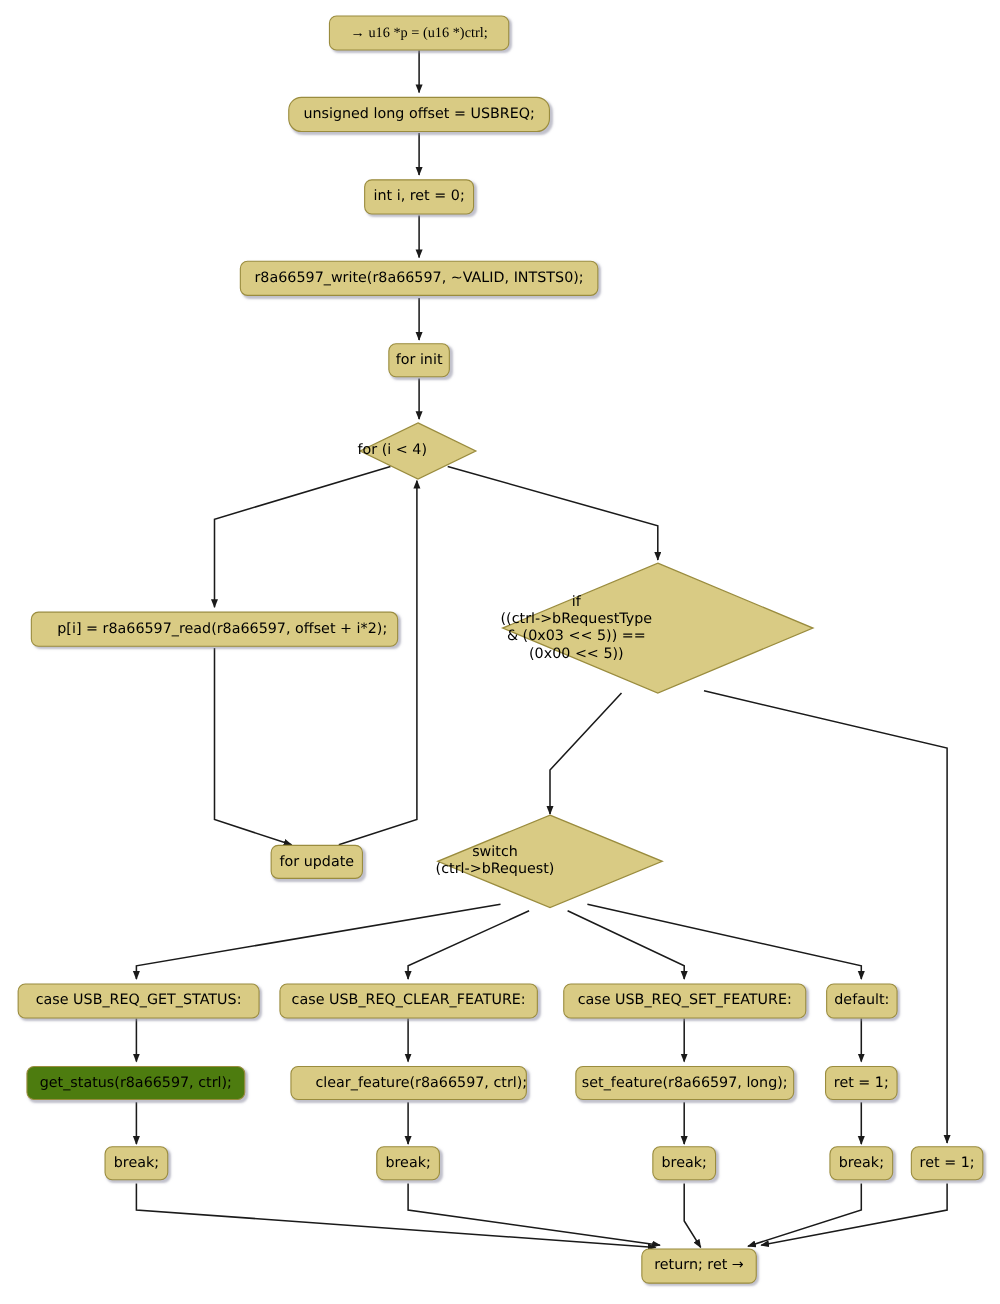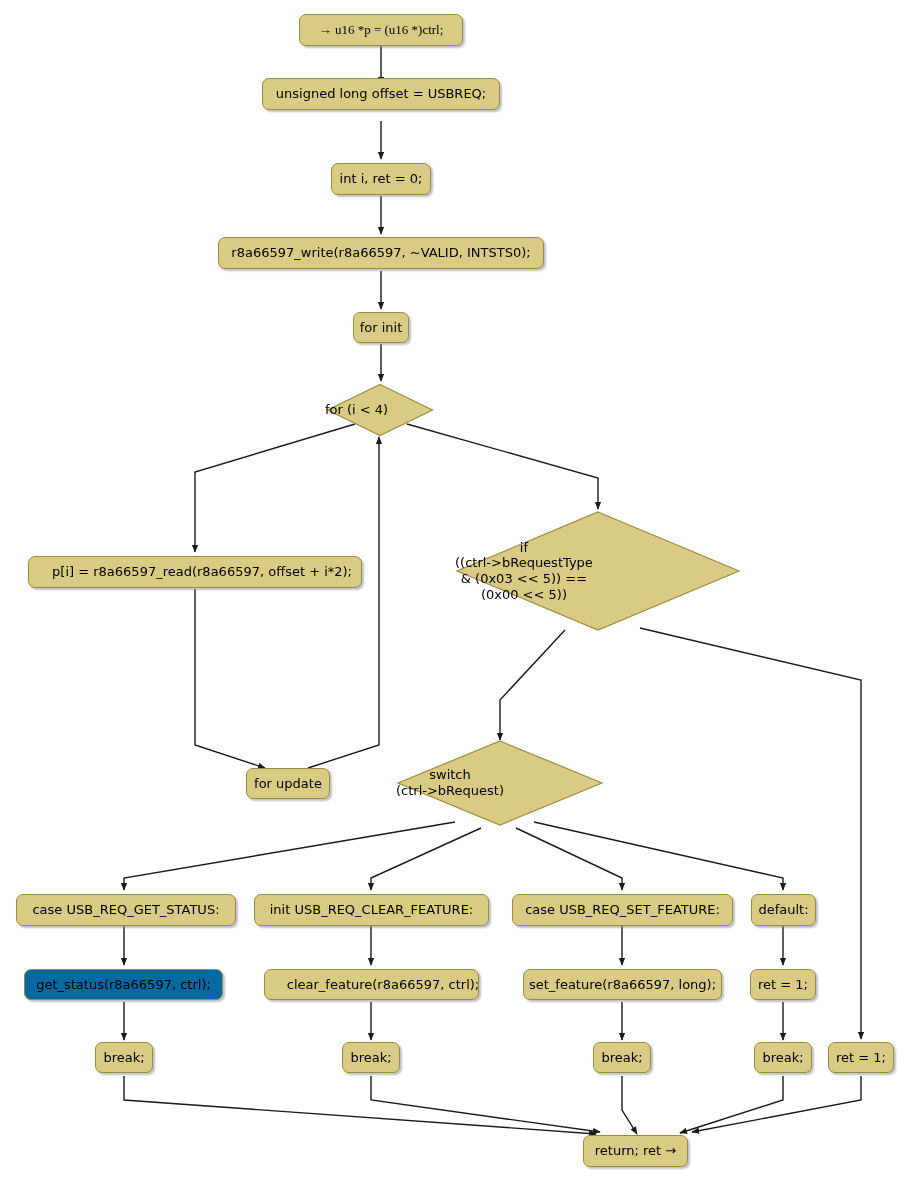--- a/index.html
+++ b/index.html
@@ -36,21 +36,21 @@
   }
   .rect {
     border: 1px solid #9A8C3E;
     border-radius: 7px;
     background: #D9CB84;
     box-shadow: 2px 2px 2px rgba(140,140,160,0.55);
     font-size: 13px;
     padding: 0 9px;
   }
   .highlight {
-    background: #0369a1;
+    background: #4d7c0f;
     border: 1px solid #9A8C3E;
     color: #000000;
     text-align: right;
   }
   .diamond-wrap {
     position: absolute;
     display: flex;
     align-items: center;
   }
   .diamond-shape {
@@ -108,21 +108,21 @@
       <path d="M622,1076 L622,1110 L637,1134"></path>
       <path d="M783,1076 L783,1100 L680,1133"></path>
       <path d="M861,1076 L861,1100 L692,1132"></path>
     </g>
   </svg>
 
   <div class="node rect" style="left:299px; top:14px; width:164px; height:32px;font-family:Liberation Serif, serif;">
     <span>→ u16 *p = (u16 *)ctrl;</span>
   </div>
 
-  <div class="node rect" style="left:262px; top:78px; width:238px; height:32px;">
+  <div class="node rect" style="left:262px; top:88px; width:238px; height:32px;border-radius:12px;">
     <span>unsigned long offset = USBREQ;</span>
   </div>
 
   <div class="node rect" style="left:331px; top:163px; width:100px; height:32px;">
     <span>int i, ret = 0;</span>
   </div>
 
   <div class="node rect" style="left:218px; top:237px; width:326px; height:32px;">
     <span>r8a66597_write(r8a66597, ~VALID, INTSTS0);</span>
   </div>
@@ -162,21 +162,21 @@
     </svg>
     <div class="diamond-label">switch
 (ctrl-&gt;bRequest)</div>
   </div>
 
   <div class="node rect" style="left:16px; top:894px; width:220px; height:32px;">
     <span>case USB_REQ_GET_STATUS:</span>
   </div>
 
   <div class="node rect" style="left:254px; top:894px; width:235px; height:32px;">
-    <span>init USB_REQ_CLEAR_FEATURE:</span>
+    <span>case USB_REQ_CLEAR_FEATURE:</span>
   </div>
 
   <div class="node rect" style="left:512px; top:894px; width:221px; height:32px;">
     <span>case USB_REQ_SET_FEATURE:</span>
   </div>
 
   <div class="node rect" style="left:751px; top:894px; width:65px; height:32px;">
     <span>default:</span>
   </div>
 

